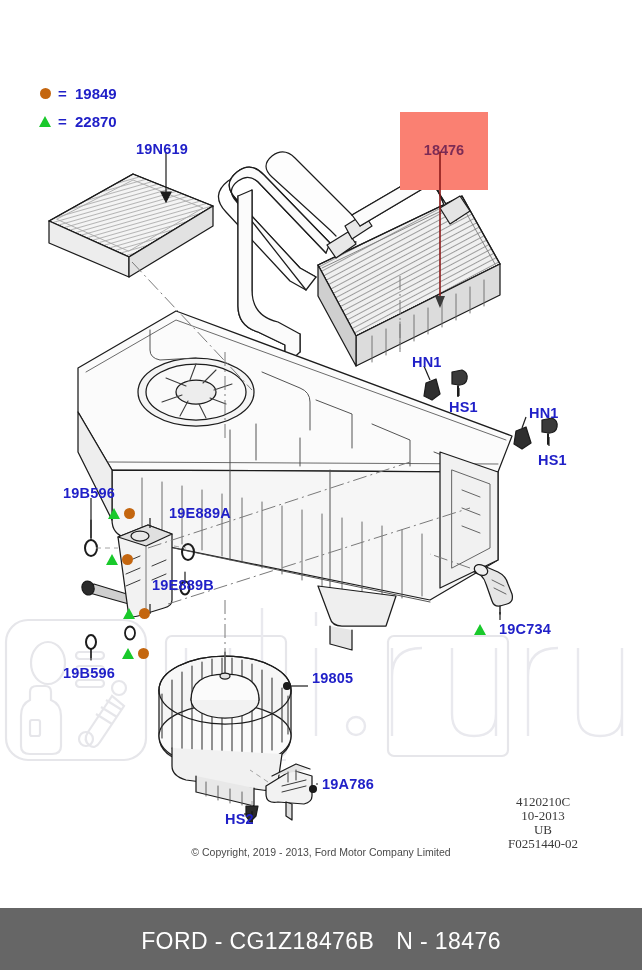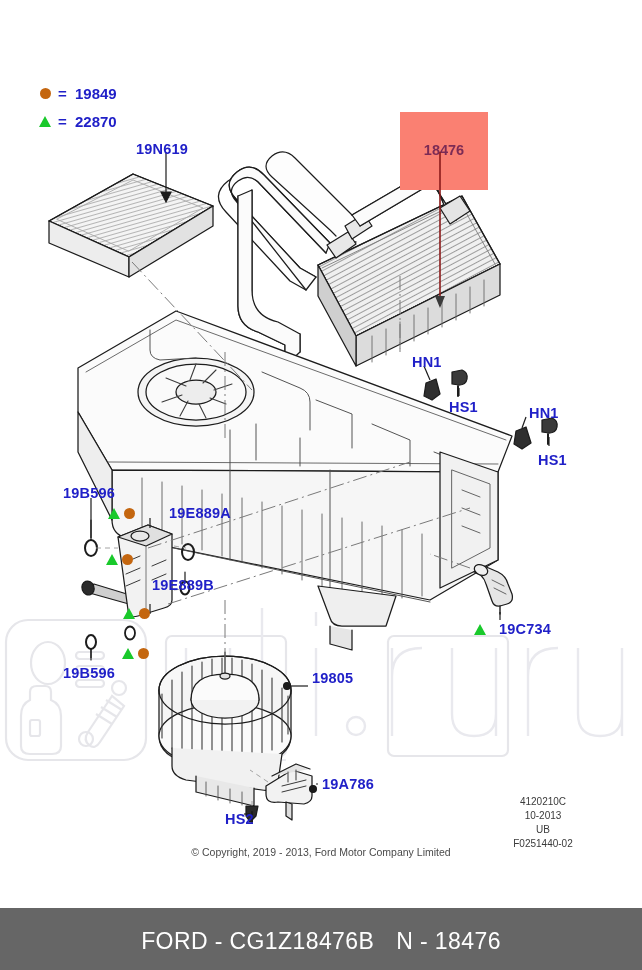--- a/index.html
+++ b/index.html
@@ -87,22 +87,22 @@
     font-weight: bold;
   }
   
   #tech-block {
     position: absolute;
     left: 478px;
     top: 795px;
     width: 130px;
     text-align: center;
     color: #3a3a3a;
-    font-family: Liberation Sans, sans-serif;
-    font-size: 10px;
+    font-family: Liberation Serif, serif;
+    font-size: 13px;
     line-height: 14px;
   }
   #copyright {
     position: absolute;
     left: 0;
     top: 846px;
     width: 642px;
     text-align: center;
     color: #4a4a4a;
     font-family: "Liberation Sans", sans-serif;

